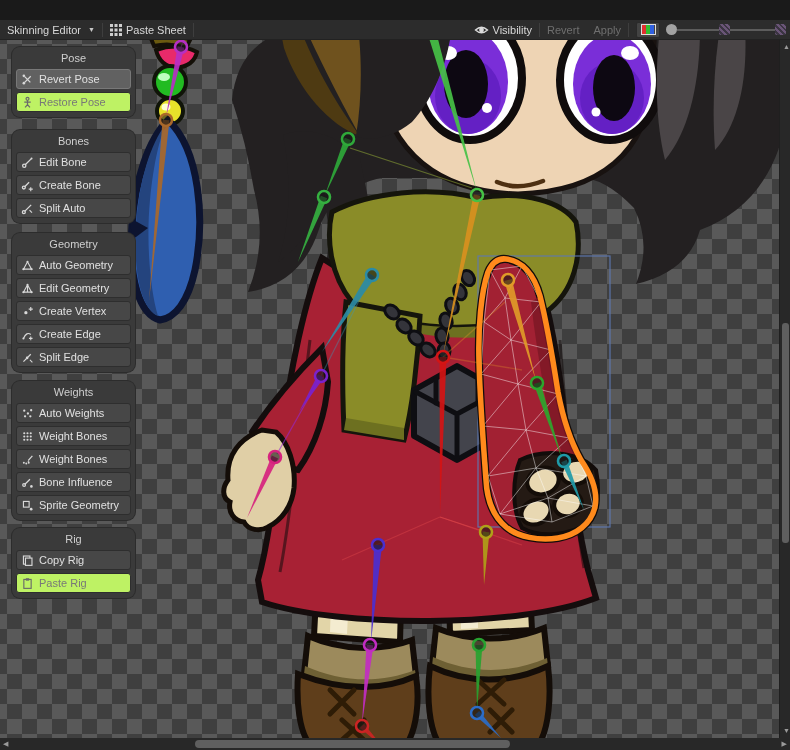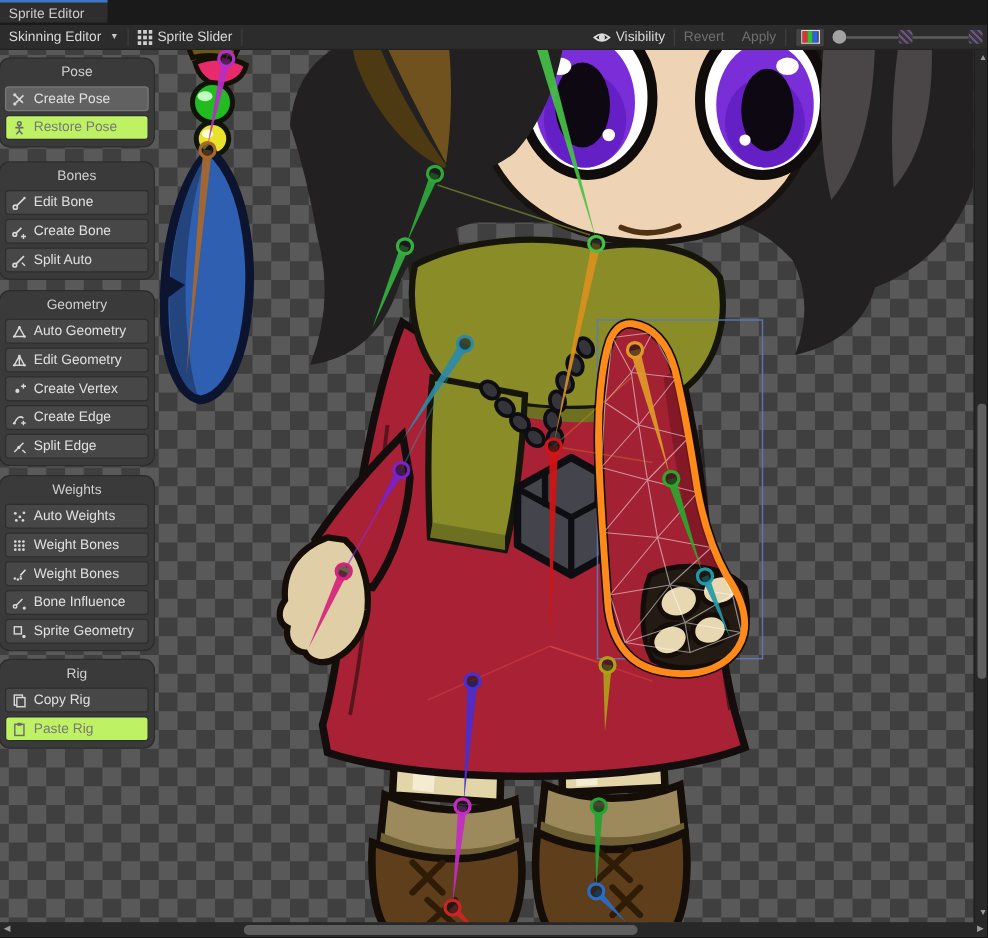--- a/index.html
+++ b/index.html
@@ -28,21 +28,21 @@
   #knob{width:11px;height:11px;border-radius:50%;background:#a2a2a2;flex:0 0 auto;}
   .track{height:2px;background:#5c5c5c;flex:1 1 auto;}
   .chip{width:11px;height:11px;flex:0 0 auto;border-radius:2px;
         background:repeating-linear-gradient(45deg,#6a5577 0 2px,#3b3542 2px 4px);}
   
   #canvas{position:absolute;left:0;top:40px;width:779px;height:698px;overflow:hidden;
           background:conic-gradient(#595959 25%,#3f3f3f 0 50%,#595959 0 75%,#3f3f3f 0);
           background-size:30px 30px;background-position:7px 4px;}
   #canvas svg{position:absolute;left:0;top:0;}
   
-  .panel{position:absolute;left:0;width:123px;background:#3a3a3a;border-radius:8px;
+  .panel{position:absolute;left:12px;width:123px;background:#3a3a3a;border-radius:8px;
          box-shadow:0 0 0 1px #2c2c2c;padding:4px 4px 5px 4px;box-sizing:border-box;}
   .panel-title{font-size:11px;color:#cfcfcf;text-align:center;height:15px;line-height:15px;
                margin-bottom:3px;}
   .tool-btn{height:20px;margin-top:3px;background:#474747;border:1px solid #2e2e2e;
             border-radius:3px;display:flex;align-items:center;gap:5px;padding:0 4px;
             box-sizing:border-box;font-size:11px;color:#e0e0e0;cursor:default;white-space:nowrap;}
   .tool-btn:first-of-type{margin-top:0;}
   .tool-btn.active{background:#616161;border-color:#787878;}
   .tool-btn.disabled{background:#bef264;color:#787878;}
   .bicon{width:13px;height:13px;flex:0 0 auto;color:#d8d8d8;}
@@ -53,23 +53,20 @@
   #vthumb{position:absolute;left:2px;top:283px;width:7px;height:220px;background:#5f5f5f;border-radius:3px;}
   #hscroll{position:absolute;left:0;top:738px;width:790px;height:12px;background:#282828;}
   #hthumb{position:absolute;left:195px;top:2px;width:315px;height:8px;background:#5f5f5f;border-radius:4px;}
   .sarrow{position:absolute;color:#9a9a9a;font-size:7px;line-height:10px;}
 </style>
 </head>
 <body>
 
 <div id="root">
 
-  <div id="tabbar">
-    <div id="tab">Sprite Editor</div>
-  </div>
 
   <div id="toolbar">
     <div class="titem">
       <span>Skinning Editor</span>
       <span class="chev">▼</span>
     </div>
     <div class="tsep"></div>
     <div class="titem">
       <svg width="12" height="12" viewBox="0 0 12 12">
         <g fill="#cfcfcf">
@@ -77,21 +74,21 @@
             <rect x="4.5" y="0" width="3" height="3"></rect>
             <rect x="9" y="0" width="3" height="3"></rect>
           <rect x="0" y="4.5" width="3" height="3"></rect>
             <rect x="4.5" y="4.5" width="3" height="3"></rect>
             <rect x="9" y="4.5" width="3" height="3"></rect>
           <rect x="0" y="9" width="3" height="3"></rect>
             <rect x="4.5" y="9" width="3" height="3"></rect>
             <rect x="9" y="9" width="3" height="3"></rect>
         </g>
       </svg>
-      <span>Sprite Slider</span>
+      <span>Paste Sheet</span>
     </div>
     <div class="tsep"></div>
     <div id="tspacer"></div>
     <div class="titem">
       <svg width="15" height="12" viewBox="0 0 15 12">
         <path d="M1.5,6 Q7.5,0.5 13.5,6 Q7.5,11.5 1.5,6 Z" fill="none" stroke="#dcdcdc" stroke-width="1.4"></path>
         <circle cx="7.5" cy="6" r="2.4" fill="#dcdcdc"></circle>
       </svg>
       <span>Visibility</span>
     </div>
@@ -317,21 +314,21 @@
     </svg>
   </div>
 
   <div id="tool-panels">
       <div class="panel" style="top: 47px;">
         <div class="panel-title">Pose</div>
         <div class="tool-btn active">
           <svg class="bicon" viewBox="0 0 16 16">
             <use href="#preview-pose-icon"></use>
           </svg>
-          <span>Create Pose</span>
+          <span>Revert Pose</span>
         </div>
         <div class="tool-btn disabled">
           <svg class="bicon" viewBox="0 0 16 16">
             <use href="#restore-pose-icon"></use>
           </svg>
           <span>Restore Pose</span>
         </div>
       </div>
       <div class="panel" style="top: 130px;">
         <div class="panel-title">Bones</div>

